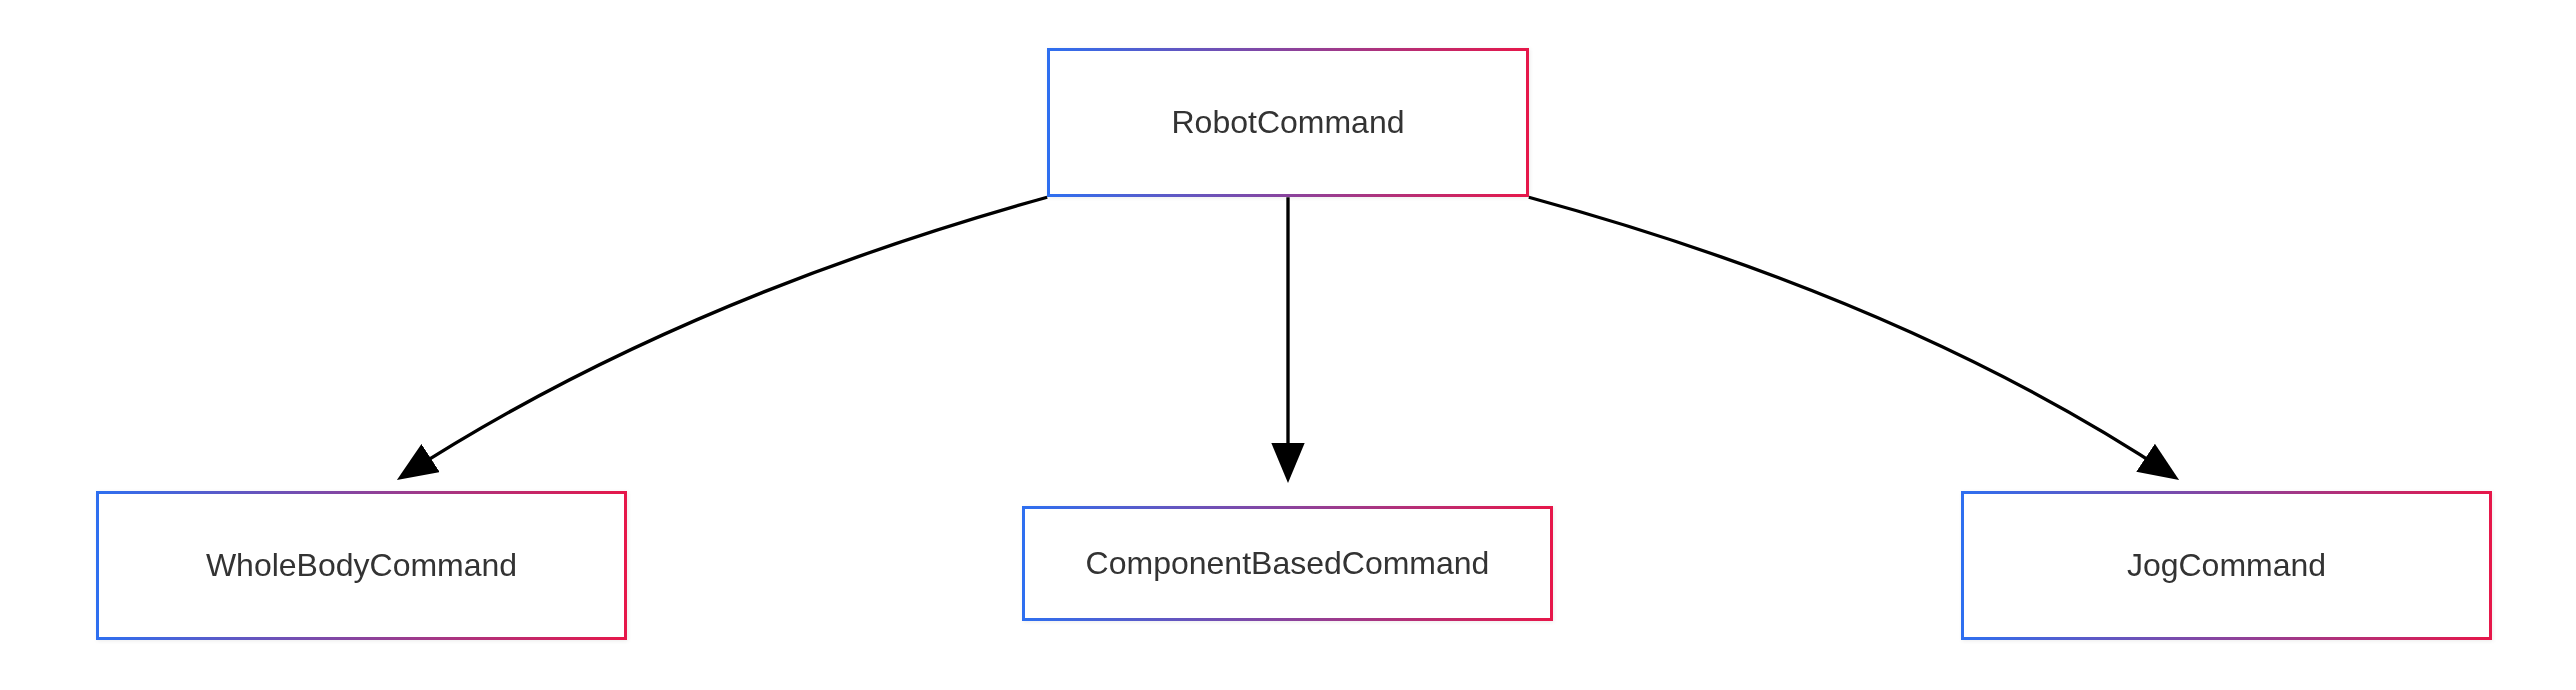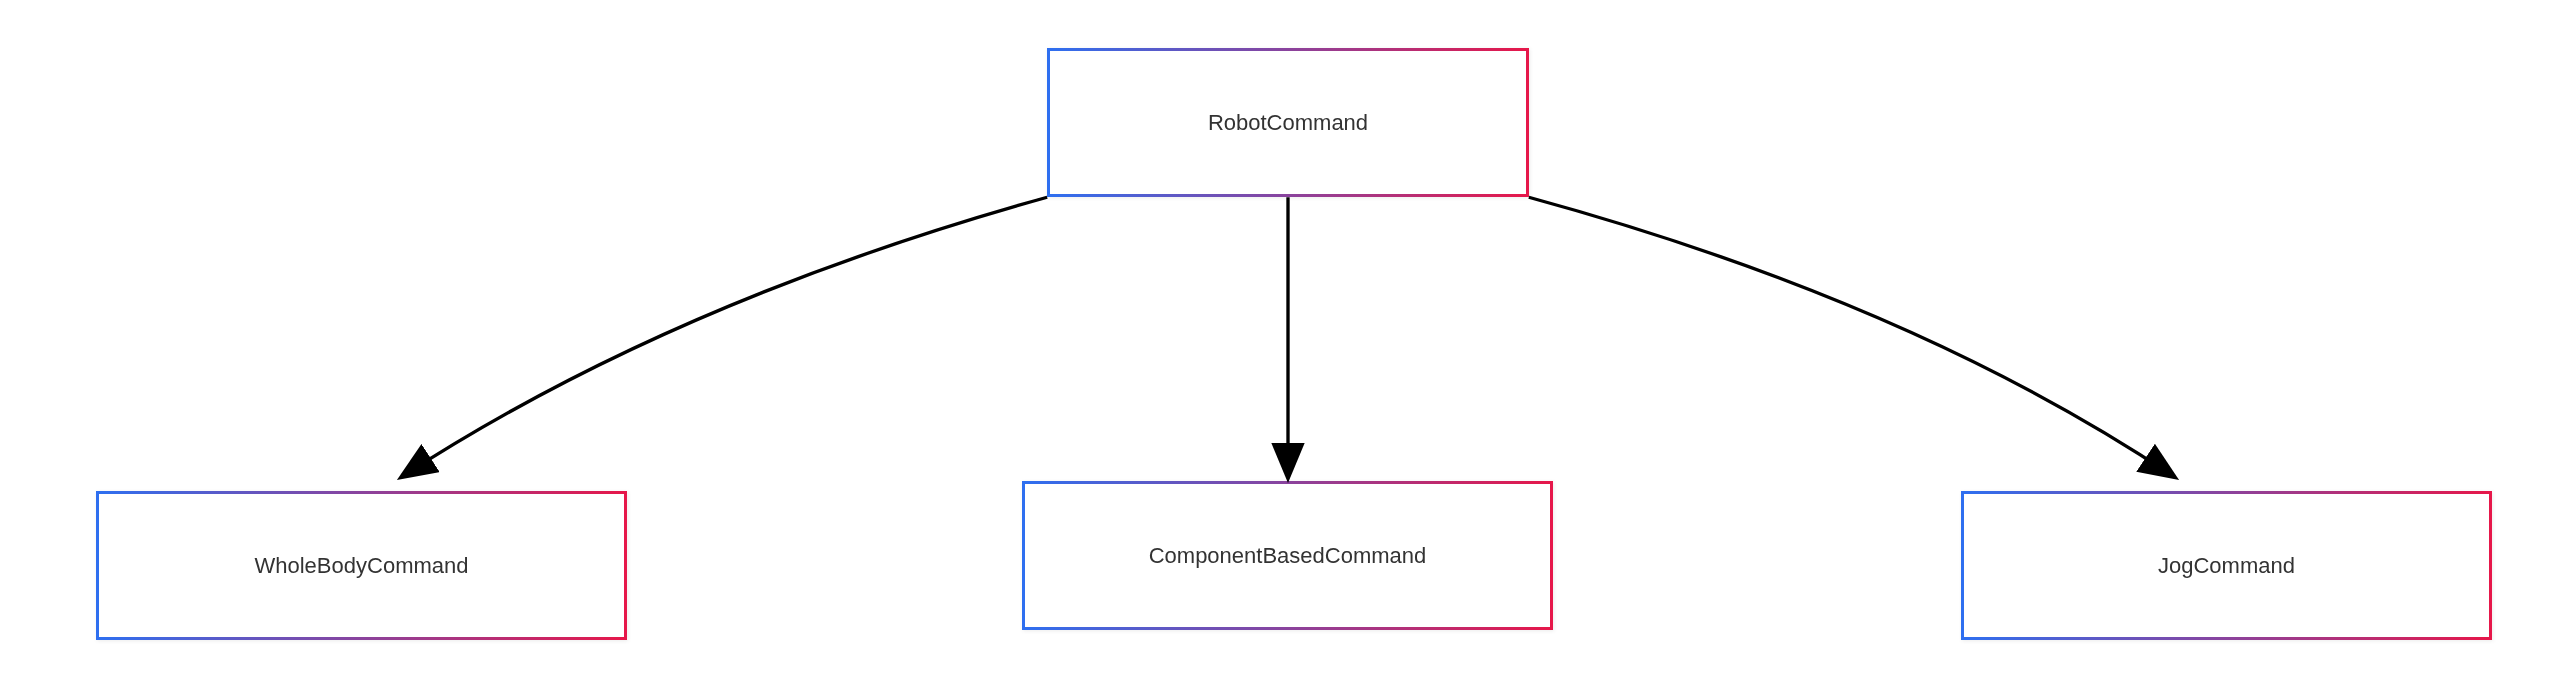--- a/index.html
+++ b/index.html
@@ -13,21 +13,21 @@
       background: #ffffff;
       position: relative;
       font-family: Arial, Helvetica, sans-serif;
     }
     .node {
       position: absolute;
       background: #ffffff;
       display: flex;
       align-items: center;
       justify-content: center;
-      font-size: 22px;
+      font-size: 32px;
       color: #333333;
       box-shadow: 1.3px 1.3px 4px rgba(0,0,0,0.08);
     }
     .node::before {
       content: '';
       position: absolute;
       top: 0;
       left: 0;
       right: 0;
       bottom: 0;
@@ -48,21 +48,21 @@
 <body>
 
 <div class="node" style="left:1047px; top:48px; width:482px; height:149px;">
   <span>RobotCommand</span>
 </div>
 
 <div class="node" style="left:96px; top:491px; width:531px; height:149px;">
   <span>WholeBodyCommand</span>
 </div>
 
-<div class="node" style="left:1022px; top:481px; width:531px; height:149px;">
+<div class="node" style="left:1022px; top:506px; width:531px; height:115px;">
   <span>ComponentBasedCommand</span>
 </div>
 
 <div class="node" style="left:1961px; top:491px; width:531px; height:149px;">
   <span>JogCommand</span>
 </div>
 
 <svg class="arrows" viewBox="0 0 3840 1030">
   <defs>
     <marker id="arrowhead" markerWidth="12" markerHeight="10" refX="10" refY="5" orient="auto">

